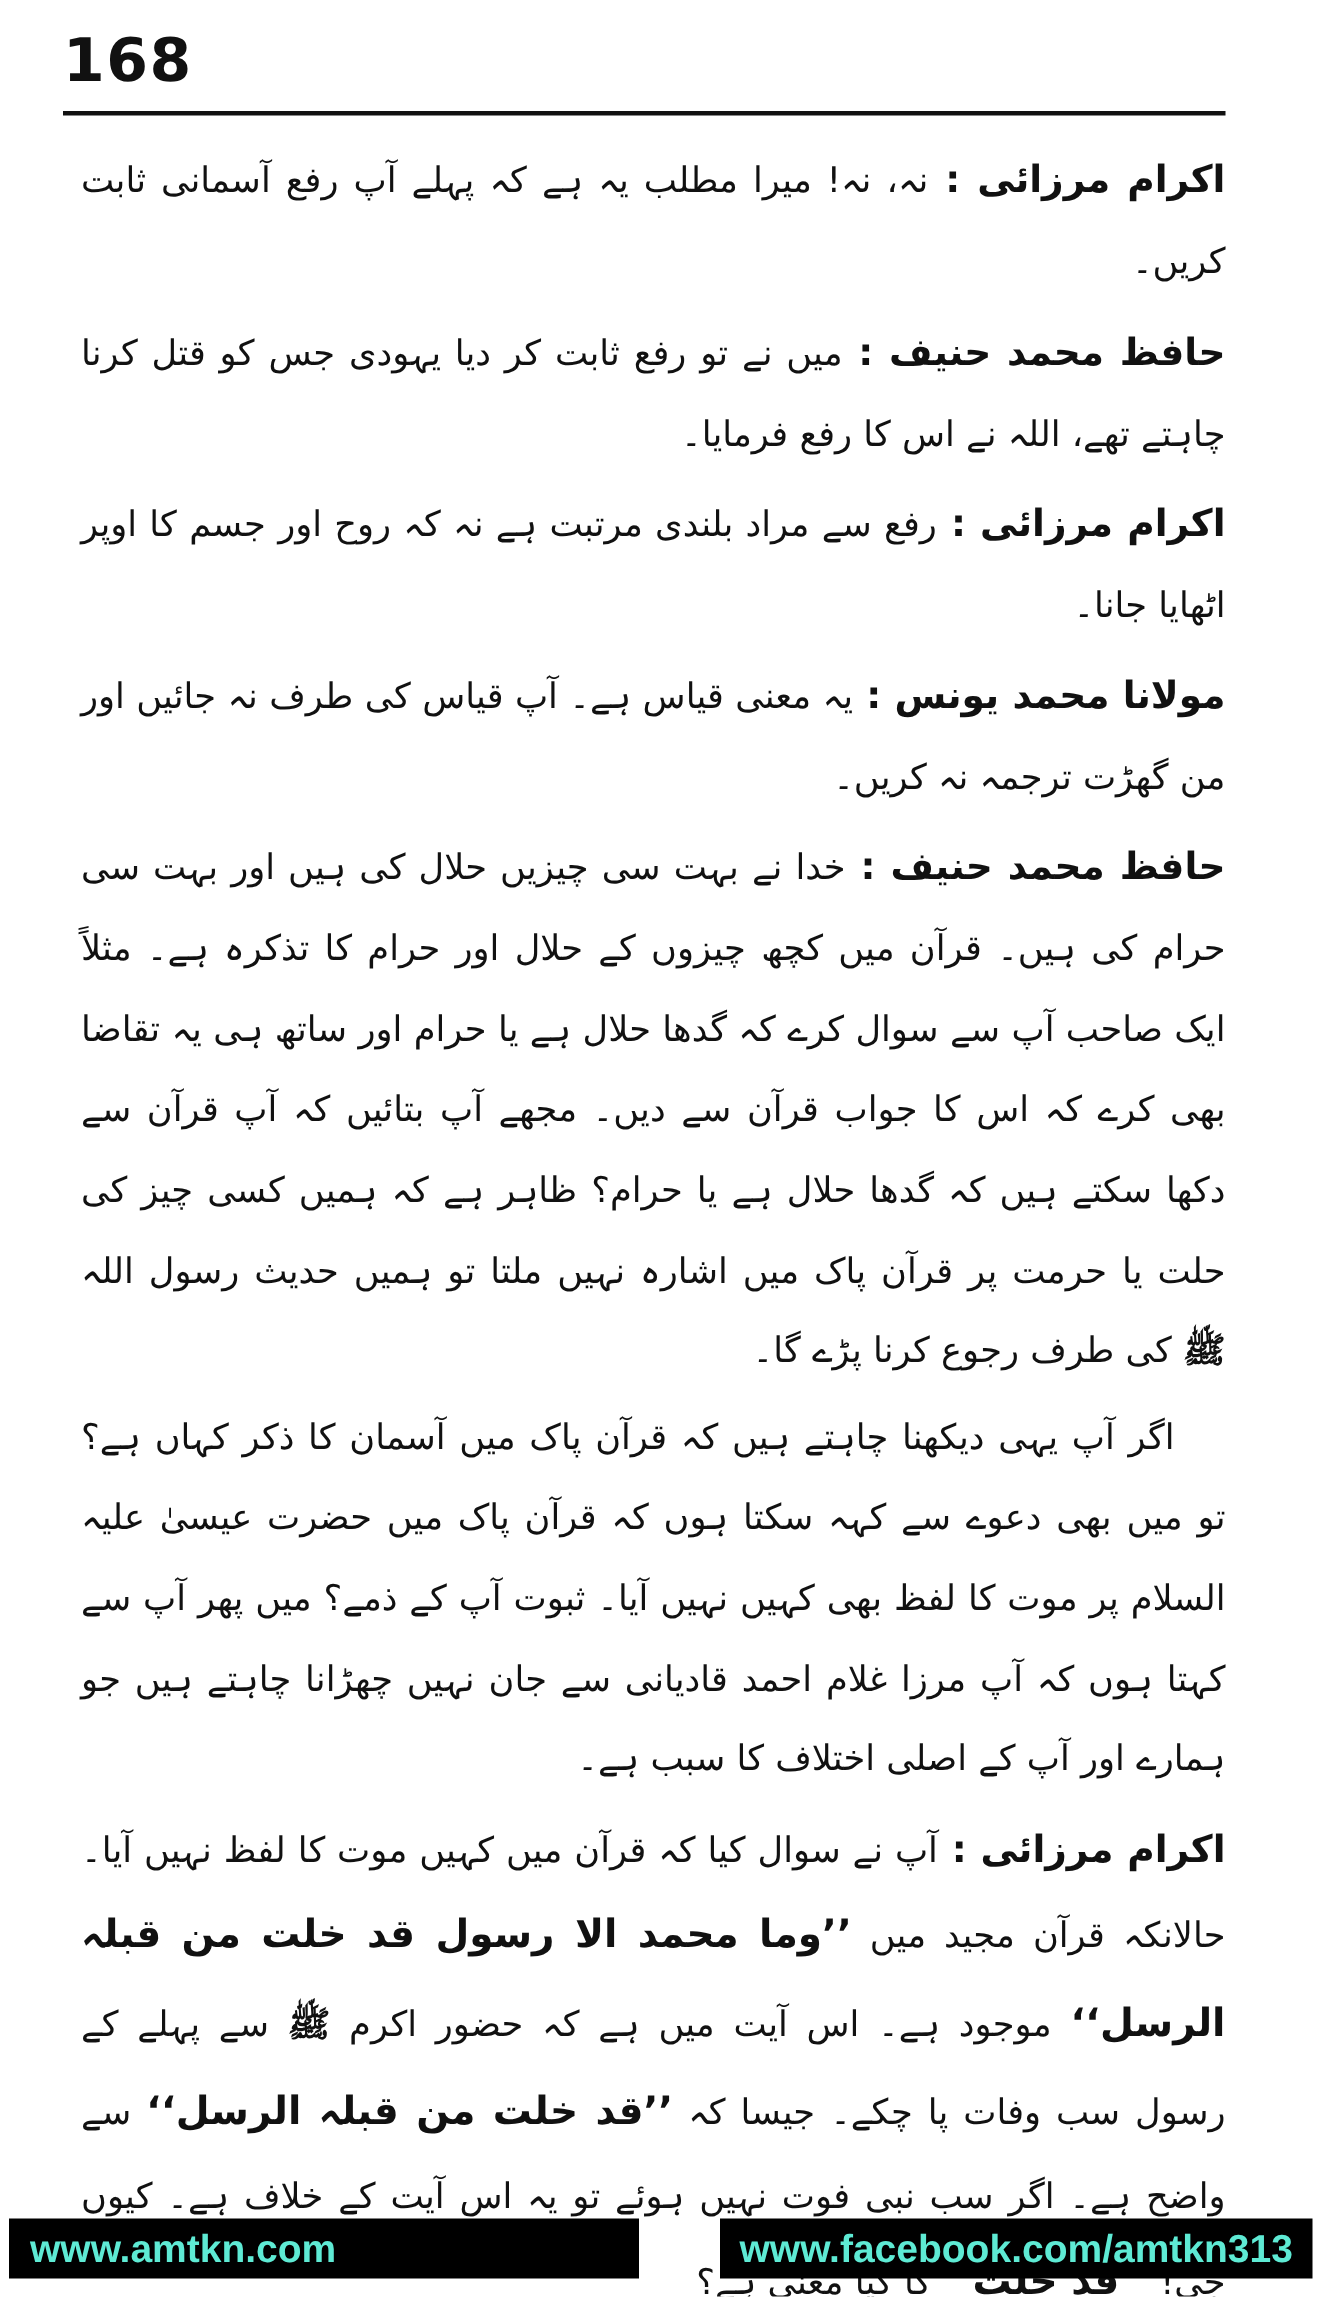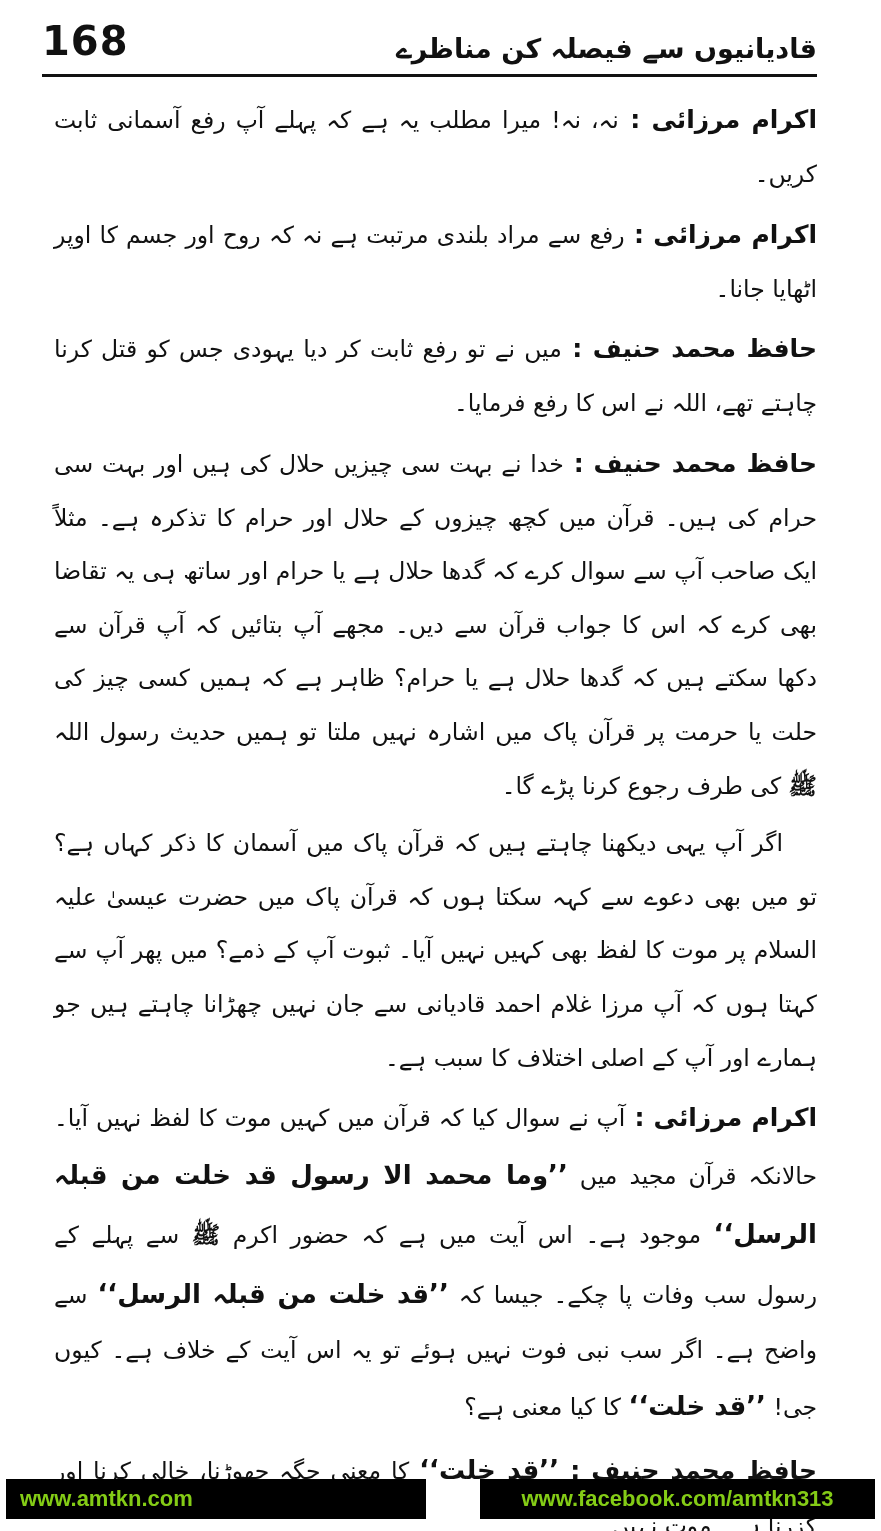--- a/index.html
+++ b/index.html
@@ -62,23 +62,23 @@
     display:flex;
     flex-direction:row;
     justify-content:space-between;
     padding:0 6px;
     box-sizing:border-box;
     direction:ltr;
     gap:10px;
   }
   .footer-bar{
     background:#000;
-    color:#84cc16;
+    color:#5eead4;
     font-family:"Liberation Sans","DejaVu Sans",sans-serif;
-    font-size:22px;
+    font-size:26px;
     font-weight:bold;
     height:40px;
     display:flex;
     align-items:center;
     box-sizing:border-box;
   }
   .footer-bar.left{
     width:420px;
     padding-left:14px;
     justify-content:flex-start;
@@ -88,27 +88,27 @@
     justify-content:center;
   }
 </style>
 </head>
 <body>
 
 <div class="page">
 
   <div class="header">
     <div class="page-number">168</div>
-    <div class="book-title">قادیانیوں سے فیصلہ کن مناظرے</div>
   </div>
 
   <div class="content">
       <p class="para"><span class="speaker">اکرام مرزائی : </span><span>نہ، نہ! میرا مطلب یہ ہے کہ پہلے آپ رفع آسمانی ثابت کریں۔</span></p>
+      <p class="para"><span class="speaker">حافظ محمد حنیف : </span><span>میں نے تو رفع ثابت کر دیا یہودی جس کو قتل کرنا چاہتے تھے، اللہ نے اس کا رفع فرمایا۔</span></p>
       <p class="para"><span class="speaker">اکرام مرزائی : </span><span>رفع سے مراد بلندی مرتبت ہے نہ کہ روح اور جسم کا اوپر اٹھایا جانا۔</span></p>
-      <p class="para"><span class="speaker">حافظ محمد حنیف : </span><span>میں نے تو رفع ثابت کر دیا یہودی جس کو قتل کرنا چاہتے تھے، اللہ نے اس کا رفع فرمایا۔</span></p>
+      <p class="para"><span class="speaker">مولانا محمد یونس : </span><span>یہ معنی قیاس ہے۔ آپ قیاس کی طرف نہ جائیں اور من گھڑت ترجمہ نہ کریں۔</span></p>
       <p class="para"><span class="speaker">حافظ محمد حنیف : </span><span>خدا نے بہت سی چیزیں حلال کی ہیں اور بہت سی حرام کی ہیں۔ قرآن میں کچھ چیزوں کے حلال اور حرام کا تذکرہ ہے۔ مثلاً ایک صاحب آپ سے سوال کرے کہ گدھا حلال ہے یا حرام اور ساتھ ہی یہ تقاضا بھی کرے کہ اس کا جواب قرآن سے دیں۔ مجھے آپ بتائیں کہ آپ قرآن سے دکھا سکتے ہیں کہ گدھا حلال ہے یا حرام؟ ظاہر ہے کہ ہمیں کسی چیز کی حلت یا حرمت پر قرآن پاک میں اشارہ نہیں ملتا تو ہمیں حدیث رسول اللہ </span><span class="b">ﷺ</span><span> کی طرف رجوع کرنا پڑے گا۔</span></p>
       <p class="para indent"><span>اگر آپ یہی دیکھنا چاہتے ہیں کہ قرآن پاک میں آسمان کا ذکر کہاں ہے؟ تو میں بھی دعوے سے کہہ سکتا ہوں کہ قرآن پاک میں حضرت عیسیٰ علیہ السلام پر موت کا لفظ بھی کہیں نہیں آیا۔ ثبوت آپ کے ذمے؟ میں پھر آپ سے کہتا ہوں کہ آپ مرزا غلام احمد قادیانی سے جان نہیں چھڑانا چاہتے ہیں جو ہمارے اور آپ کے اصلی اختلاف کا سبب ہے۔</span></p>
       <p class="para"><span class="speaker">اکرام مرزائی : </span><span>آپ نے سوال کیا کہ قرآن میں کہیں موت کا لفظ نہیں آیا۔ حالانکہ قرآن مجید میں </span><span class="arabic">’’وما محمد الا رسول قد خلت من قبلہ الرسل‘‘</span><span> موجود ہے۔ اس آیت میں ہے کہ حضور اکرم </span><span class="b">ﷺ</span><span> سے پہلے کے رسول سب وفات پا چکے۔ جیسا کہ </span><span class="arabic">’’قد خلت من قبلہ الرسل‘‘</span><span> سے واضح ہے۔ اگر سب نبی فوت نہیں ہوئے تو یہ اس آیت کے خلاف ہے۔ کیوں جی! </span><span class="arabic">’’قد خلت‘‘</span><span> کا کیا معنی ہے؟</span></p>
       <p class="para"><span class="speaker">حافظ محمد حنیف : </span><span class="arabic">’’قد خلت‘‘</span><span> کا معنی جگہ چھوڑنا، خالی کرنا اور گزرنا ہے۔ موت نہیں</span></p>
     </div>
 
   <div class="footer">
     <div class="footer-bar left">www.amtkn.com</div>
     <div class="footer-bar right">www.facebook.com/amtkn313</div>
   </div>

